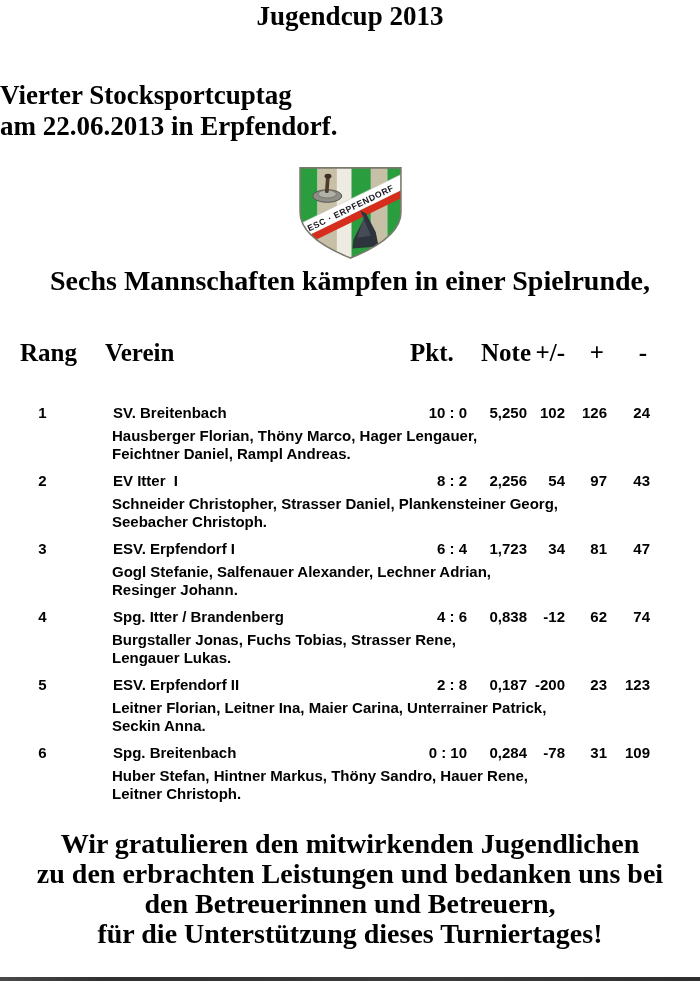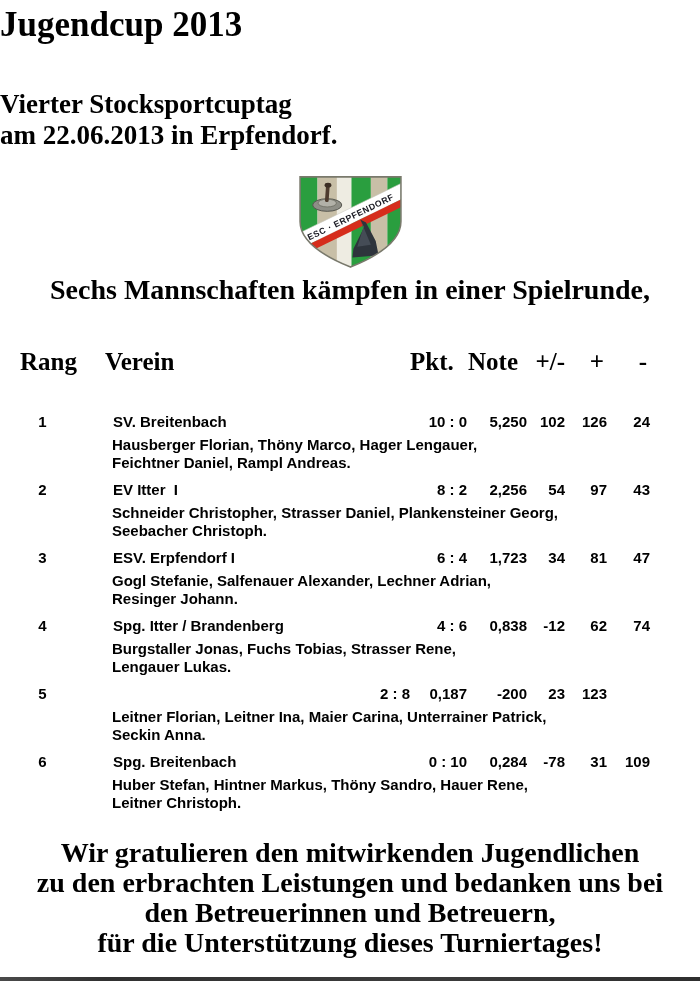--- a/index.html
+++ b/index.html
@@ -6,23 +6,23 @@
   html, body { margin: 0; padding: 0; }
   body {
     width: 700px; height: 981px;
     background: #ffffff;
     position: relative;
     overflow: hidden;
     font-family: "Liberation Serif", serif;
     color: #000;
   }
   .page-title {
-    margin: 0; padding-top: 9px;
-    font-size: 35px; line-height: 32px;
-    font-weight: bold; text-align: left;
+    margin: 0; padding-top: 0;
+    font-size: 27px; line-height: 32px;
+    font-weight: bold; text-align: center;
   }
   .subtitle {
     margin-top: 48px;
     font-size: 27px; line-height: 31px;
     font-weight: bold; text-align: left;
   }
   .crest-wrap {
     margin-top: 22px;
     display: flex; justify-content: center;
   }
@@ -38,21 +38,21 @@
     align-items: baseline;
   }
   .thead {
     margin-top: 42px;
     font-size: 25px; line-height: 29px;
     font-weight: bold;
   }
   .th-rank { text-align: left; }
   .th-club { text-align: left; padding-left: 0px; }
   .th-points { text-align: left; }
-  .th-note { text-align: left; padding-left: 1px; }
+  .th-note { text-align: left; padding-left: 1px; margin-left: 13px; }
   .th-diff { text-align: right; }
   .th-plus { text-align: right; padding-right: 3px; }
   .th-minus { text-align: right; padding-right: 3px; }
   .rows { margin-top: 37px; font-family: "Liberation Sans", sans-serif; }
   .row-block { margin-bottom: 9px; }
   .row-block .grid { row-gap: 0; }
   .cell {
     font-size: 15px; line-height: 18px; font-weight: bold;
   }
   .rank-cell { width: 45px; text-align: center; }
@@ -197,20 +197,21 @@
         <div class="players">
           <div>Burgstaller Jonas, Fuchs Tobias, Strasser Rene,</div>
           <div>Lengauer Lukas.</div>
         </div>
       </div>
     </div>
 
     <div class="row-block">
       <div class="grid">
         <div class="cell rank-cell">5</div>
+        <div class="cell club-cell">ESV. Erpfendorf II</div>
         <div class="cell num">2 : 8</div>
         <div class="cell num">0,187</div>
         <div class="cell num">-200</div>
         <div class="cell num">23</div>
         <div class="cell num">123</div>
         <div class="players">
           <div>Leitner Florian, Leitner Ina, Maier Carina, Unterrainer Patrick,</div>
           <div>Seckin Anna.</div>
         </div>
       </div>

